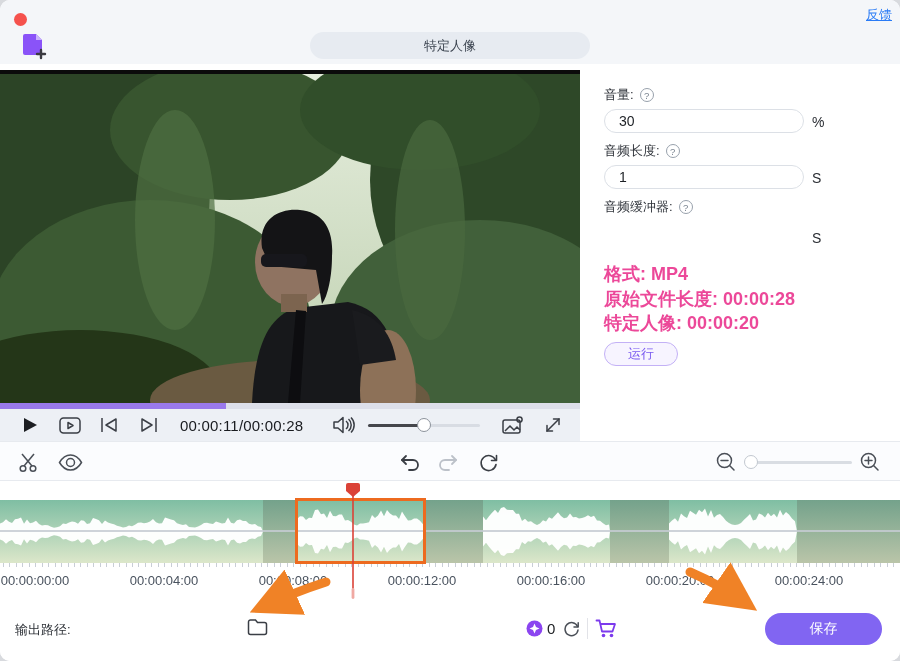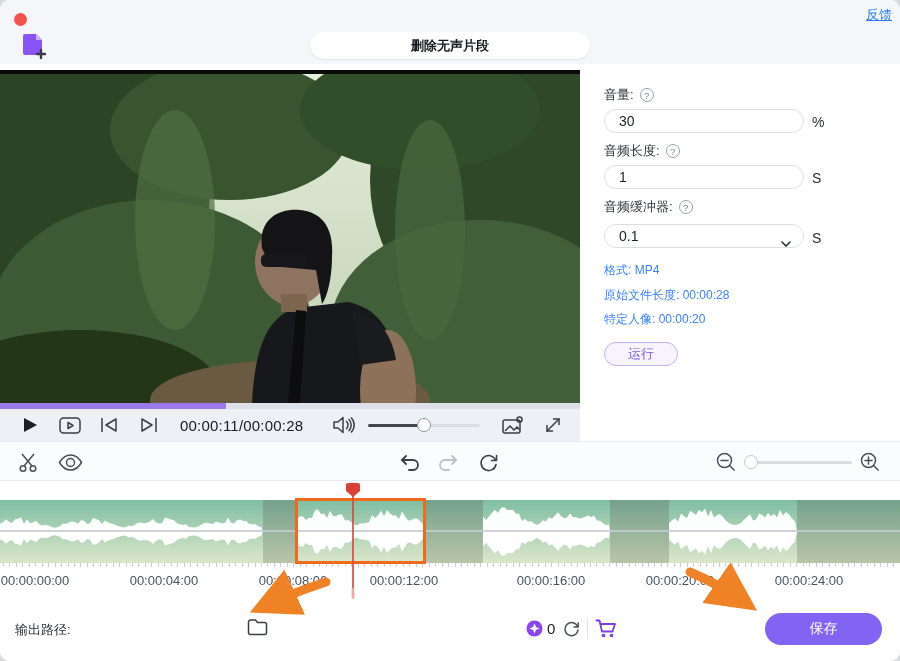--- a/index.html
+++ b/index.html
@@ -30,21 +30,21 @@
   .vol-knob{ position:absolute; left:417px; top:9px; width:14px; height:14px; border-radius:50%; background:#fff; border:1.5px solid #8d939c; }
 
   
   .panel{ position:absolute; left:580px; top:64px; width:320px; height:377px; background:#fff; }
   .plabel{ position:absolute; left:24px; font-size:13px; color:#30343b; display:flex; align-items:center; gap:6px; }
   .qmark{ width:14px; height:14px; border-radius:50%; border:1.2px solid #98A1AC; color:#78828E; font-size:9.5px; display:inline-flex; align-items:center; justify-content:center; }
   .qmark::before{ content:"?"; }
   .field{ position:absolute; left:24px; width:200px; height:24px; border:1px solid #DCE0E6; border-radius:12px; background:#fff; font-size:14px; color:#1d2025; display:flex; align-items:center; padding-left:14px; }
   .unit{ position:absolute; left:232px; font-size:14px; color:#2a2d33; }
   .chev{ position:absolute; right:12px; top:9px; }
-  .ptext{ position:absolute; left:24px; font-size:12px; color:#3b82f6; }
+  .ptext{ position:absolute; left:24px; font-size:18px; color:#ec4899;font-weight:bold; }
   .run-btn{ position:absolute; left:24px; top:278px; width:74px; height:24px; border-radius:12px; background:#F7F4FF; border:1px solid #C3B1F6; color:#7A5AF0; font-size:13px; display:flex; align-items:center; justify-content:center; cursor:pointer; }
 
   
   .toolbar{ position:absolute; left:0; top:441px; width:900px; height:40px; background:#FBFCFE; border-top:1px solid #E7EAEF; border-bottom:1px solid #E7EAEF; }
   .tool{ position:absolute; top:0; height:40px; display:flex; align-items:center; cursor:pointer; }
   .zoom-track{ position:absolute; left:745px; top:19px; width:107px; height:3px; border-radius:2px; background:#D9DDE3; }
   .zoom-knob{ position:absolute; left:744px; top:13px; width:14px; height:14px; border-radius:50%; background:#fff; border:1.5px solid #C2C8D0; }
 
   
   .timeline{ position:absolute; left:0; top:481px; width:900px; height:119px; background:#fff; }
@@ -83,21 +83,21 @@
       <svg width="30" height="30" viewBox="0 0 30 30">
         <path d="M6 3 h11 l6 6 v13 a2 2 0 0 1 -2 2 h-15 a2 2 0 0 1 -2 -2 v-17 a2 2 0 0 1 2 -2 z" fill="#8A53F8"></path>
         <path d="M17 3 l6 6 h-6 z" fill="#C9B2FC"></path>
         <g stroke="#3a3a40" stroke-width="2.4" stroke-linecap="round">
           <line x1="22" y1="19" x2="22" y2="27"></line>
             <line x1="18" y1="23" x2="26" y2="23"></line>
         </g>
       </svg>
     </div>
     <div class="tab-pill">
-      <div class="tab active">删除无声片段</div>
+      <div class="tab">特定人像</div>
     </div>
     <span class="feedback">反馈</span>
   </div>
 
   <div class="video">
     <svg width="580" height="333" viewBox="0 0 580 333">
       <defs>
         <filter id="blur8" x="-30%" y="-30%" width="160%" height="160%">
             <feGaussianBlur stdDeviation="8"></feGaussianBlur>
           </filter>
@@ -208,28 +208,20 @@
     <div class="plabel" style="top:78px;">
       <span>音频长度:</span>
         <span class="qmark"></span>
     </div>
     <div class="field" style="top:101px;">1</div>
     <div class="unit" style="top:106px;">S</div>
 
     <div class="plabel" style="top:134px;">
       <span>音频缓冲器:</span>
         <span class="qmark"></span>
-    </div>
-    <div class="field" style="top:160px;">
-      <span>0.1</span>
-      <span class="chev">
-        <svg width="10" height="6" viewBox="0 0 10 6">
-            <path d="M1 1 L5 5 L9 1" fill="none" stroke="#2b2e33" stroke-width="1.6" stroke-linecap="round"></path>
-          </svg>
-      </span>
     </div>
     <div class="unit" style="top:166px;">S</div>
 
     <div class="ptext" style="top:198px;">格式: MP4</div>
     <div class="ptext" style="top:223px;">原始文件长度: 00:00:28</div>
     <div class="ptext" style="top:247px;">特定人像: 00:00:20</div>
     <div class="run-btn">运行</div>
   </div>
 
   <div class="toolbar">
@@ -451,21 +443,21 @@
         <div class="tick" style="left: 873.75px;"></div>
         <div class="tick" style="left: 880.2px;"></div>
         <div class="tick" style="left: 886.65px;"></div>
         <div class="tick" style="left: 893.1px;"></div>
         <div class="tick" style="left: 899.55px;"></div>
       </div>
     <div id="tlabels">
         <div class="tlabel" style="left: 35px;">00:00:00:00</div>
         <div class="tlabel" style="left: 164px;">00:00:04:00</div>
         <div class="tlabel" style="left: 293px;">00:00:08:00</div>
-        <div class="tlabel" style="left: 404px;">00:00:12:00</div>
+        <div class="tlabel" style="left: 422px;">00:00:12:00</div>
         <div class="tlabel" style="left: 551px;">00:00:16:00</div>
         <div class="tlabel" style="left: 680px;">00:00:20:00</div>
         <div class="tlabel" style="left: 809px;">00:00:24:00</div>
       </div>
     <div class="playhead" id="playhead" style="left: 345px;">
       <svg width="16" height="117" viewBox="0 0 16 117">
         <path d="M3 0 h10 a2 2 0 0 1 2 2 v6 l-7 6 l-7 -6 v-6 a2 2 0 0 1 2 -2 z" fill="#DB4237"></path>
         <line x1="8" y1="10" x2="8" y2="110" stroke="#DB4237" stroke-width="1.6"></line>
         <rect x="6.6" y="105" width="2.8" height="11" rx="1.4" fill="#F0A9A3"></rect>
       </svg>

